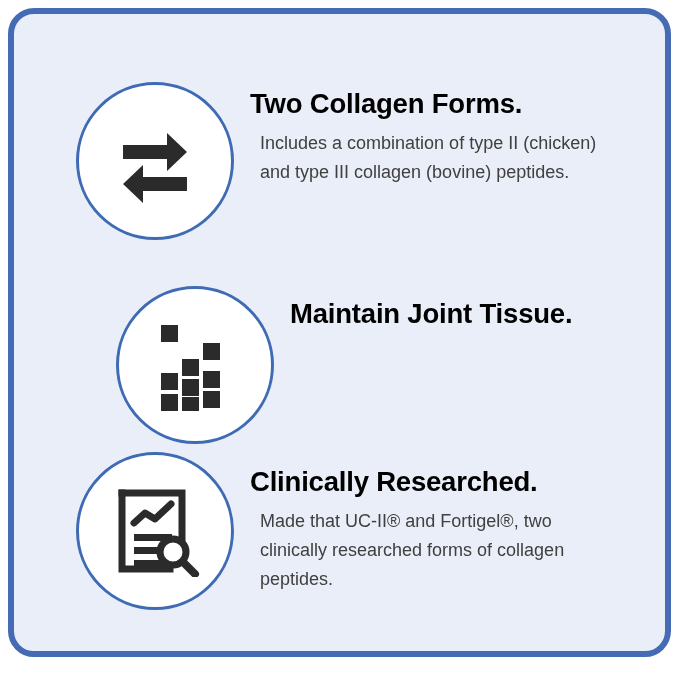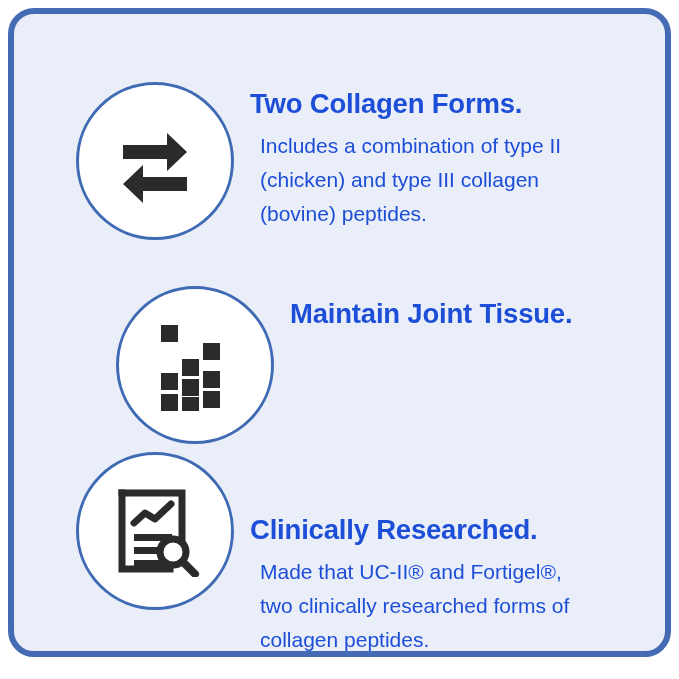--- a/index.html
+++ b/index.html
@@ -68,38 +68,38 @@
     left: 236px;
     top: 0;
     width: 400px;
   }
 
   .feature-title {
     margin: 0;
     font-size: 27.5px;
     font-weight: bold;
     line-height: 1.15;
-    color: #1d4ed8;
+    color: #000000;
     letter-spacing: -0.2px;
     white-space: nowrap;
   }
 
   .feature-desc {
     margin: 0;
     padding-top: 9px;
     padding-left: 10px;
-    font-size: 21px;
+    font-size: 18px;
     line-height: 1.62;
-    color: #1d4ed8;
+    color: #404040;
     max-width: 340px;
   }
 
   .feature-1 .feature-text { top: 6px; }
   .feature-2 .feature-text { top: 12px; }
-  .feature-3 .feature-text { top: 14px; margin-top: 48px; }
+  .feature-3 .feature-text { top: 14px; }
 </style>
 </head>
 <body>
 
 <div class="panel">
   <div class="feature-list">
 
     <div class="feature feature-1">
       <div class="icon-badge">
         <svg width="92" height="92" viewBox="0 0 92 92">

